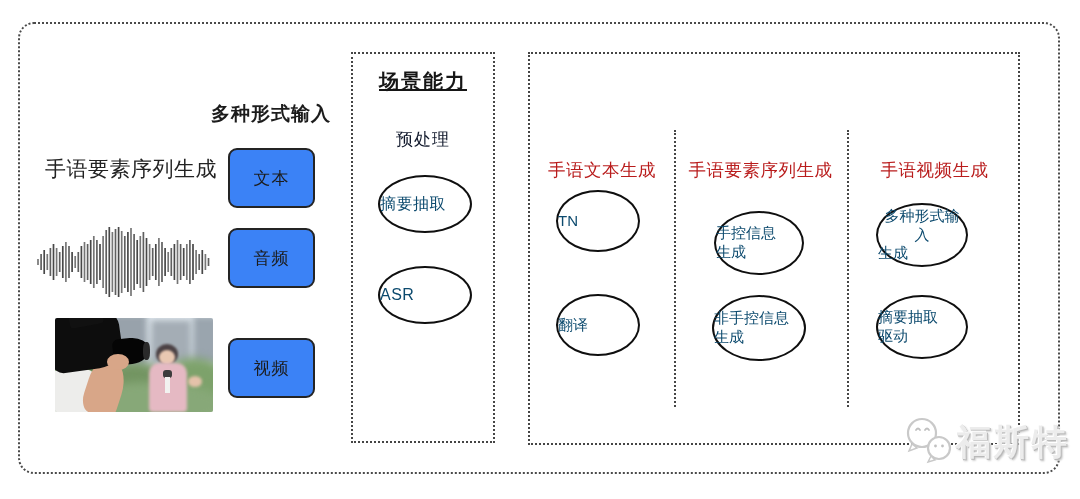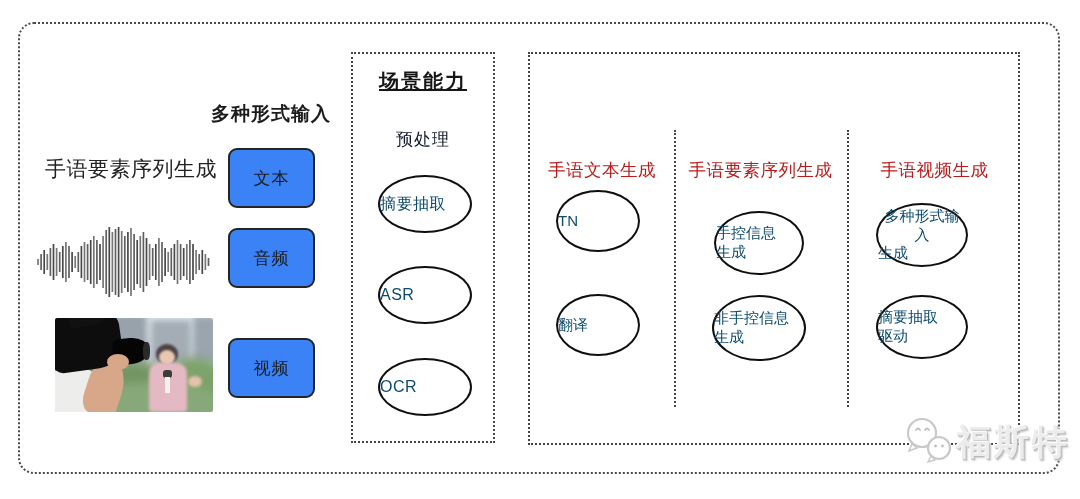--- a/index.html
+++ b/index.html
@@ -306,23 +306,20 @@
 
   <div class="scene-box">
     <div class="box-title">场景能力</div>
     <div class="scene-sub">预处理</div>
     <div class="ellipse el-s1">
       <span>摘要抽取</span>
     </div>
     <div class="ellipse el-s2">
       <span>ASR</span>
     </div>
-    <div class="ellipse el-s3">
-      <span>OCR</span>
-    </div>
   </div>
 
   <div class="core-box">
     <div class="divider div-1"></div>
     <div class="divider div-2"></div>
 
     <div class="col-header ch-1">手语文本生成</div>
     <div class="col-header ch-3">手语视频生成</div>
     <div class="col-header ch-2">手语要素序列生成</div>
 

